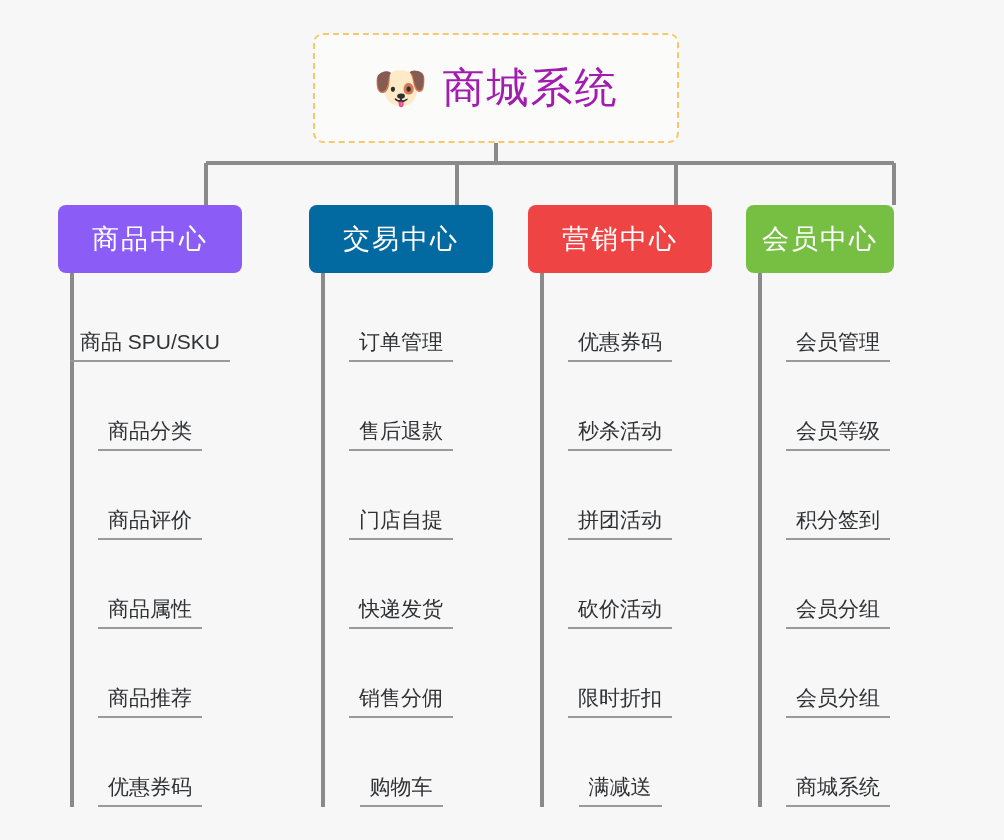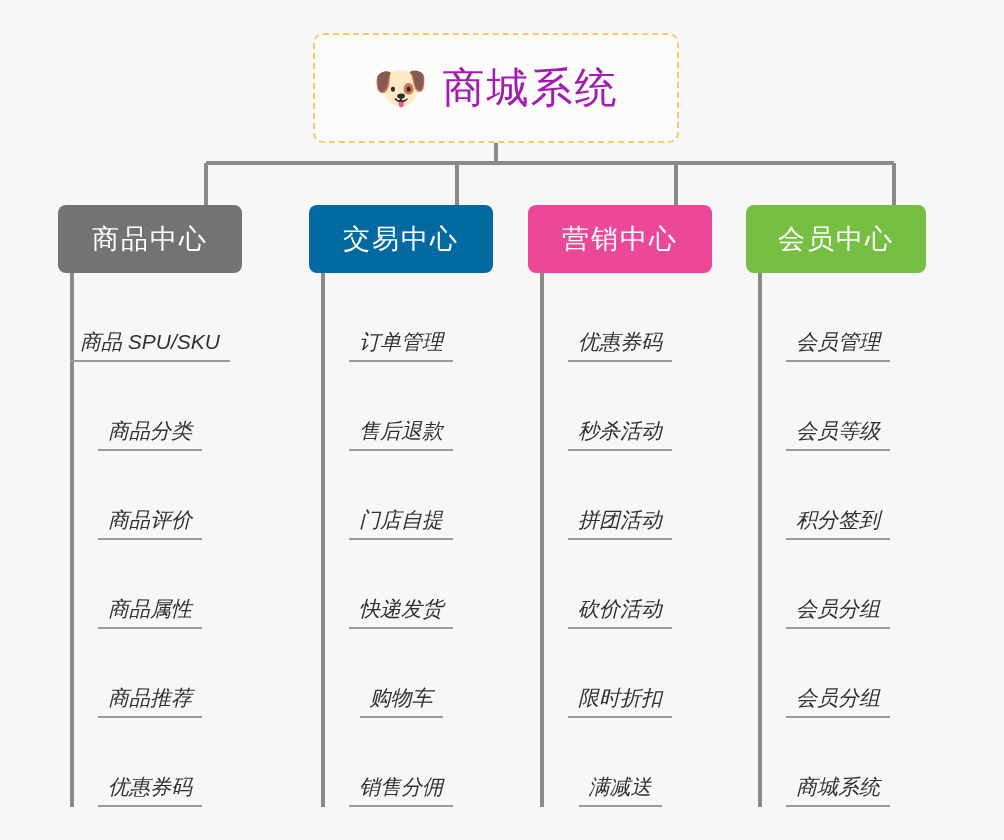--- a/index.html
+++ b/index.html
@@ -82,21 +82,20 @@
     white-space: nowrap;
   }
 
   .leaf-list {
     position: absolute;
     top: 68px;
     left: 0;
     margin: 0;
     padding: 0;
     list-style: none;
-    font-style: italic;
   }
   .leaf-item {
     position: relative;
     height: 89px;
     display: flex;
     align-items: flex-end;
     justify-content: center;
     box-sizing: border-box;
   }
   .leaf-label {
@@ -129,21 +128,21 @@
       </g>
   </svg>
 
   <div class="root-node">
     <span class="root-emoji">🐶</span>
     <span class="root-title">商城系统</span>
   </div>
 
   <div id="columns-host">
       <div class="column" style="left: 58px; width: 184px;">
-        <div class="cat-box" style="width: 184px; background: #737373;">
+        <div class="cat-box" style="width: 184px; background: #8b5cf6;">
           <span>商品中心</span>
         </div>
         <ul class="leaf-list" style="width: 184px;">
           <li class="leaf-item">
             <span class="leaf-label">商品 SPU/SKU</span>
           </li>
           <li class="leaf-item">
             <span class="leaf-label">商品分类</span>
           </li>
           <li class="leaf-item">
@@ -171,29 +170,29 @@
           <li class="leaf-item">
             <span class="leaf-label">售后退款</span>
           </li>
           <li class="leaf-item">
             <span class="leaf-label">门店自提</span>
           </li>
           <li class="leaf-item">
             <span class="leaf-label">快递发货</span>
           </li>
           <li class="leaf-item">
+            <span class="leaf-label">销售分佣</span>
+          </li>
+          <li class="leaf-item">
             <span class="leaf-label">购物车</span>
           </li>
-          <li class="leaf-item">
-            <span class="leaf-label">销售分佣</span>
-          </li>
         </ul>
       </div>
       <div class="column" style="left: 528px; width: 184px;">
-        <div class="cat-box" style="width: 184px; background: #ec4899;">
+        <div class="cat-box" style="width: 184px; background: #ef4444;">
           <span>营销中心</span>
         </div>
         <ul class="leaf-list" style="width: 184px;">
           <li class="leaf-item">
             <span class="leaf-label">优惠券码</span>
           </li>
           <li class="leaf-item">
             <span class="leaf-label">秒杀活动</span>
           </li>
           <li class="leaf-item">
@@ -204,21 +203,21 @@
           </li>
           <li class="leaf-item">
             <span class="leaf-label">限时折扣</span>
           </li>
           <li class="leaf-item">
             <span class="leaf-label">满减送</span>
           </li>
         </ul>
       </div>
       <div class="column" style="left: 746px; width: 184px;">
-        <div class="cat-box" style="width: 180px; background: rgb(118, 191, 67);">
+        <div class="cat-box" style="width: 148px; background: rgb(118, 191, 67);">
           <span>会员中心</span>
         </div>
         <ul class="leaf-list" style="width: 184px;">
           <li class="leaf-item">
             <span class="leaf-label">会员管理</span>
           </li>
           <li class="leaf-item">
             <span class="leaf-label">会员等级</span>
           </li>
           <li class="leaf-item">

